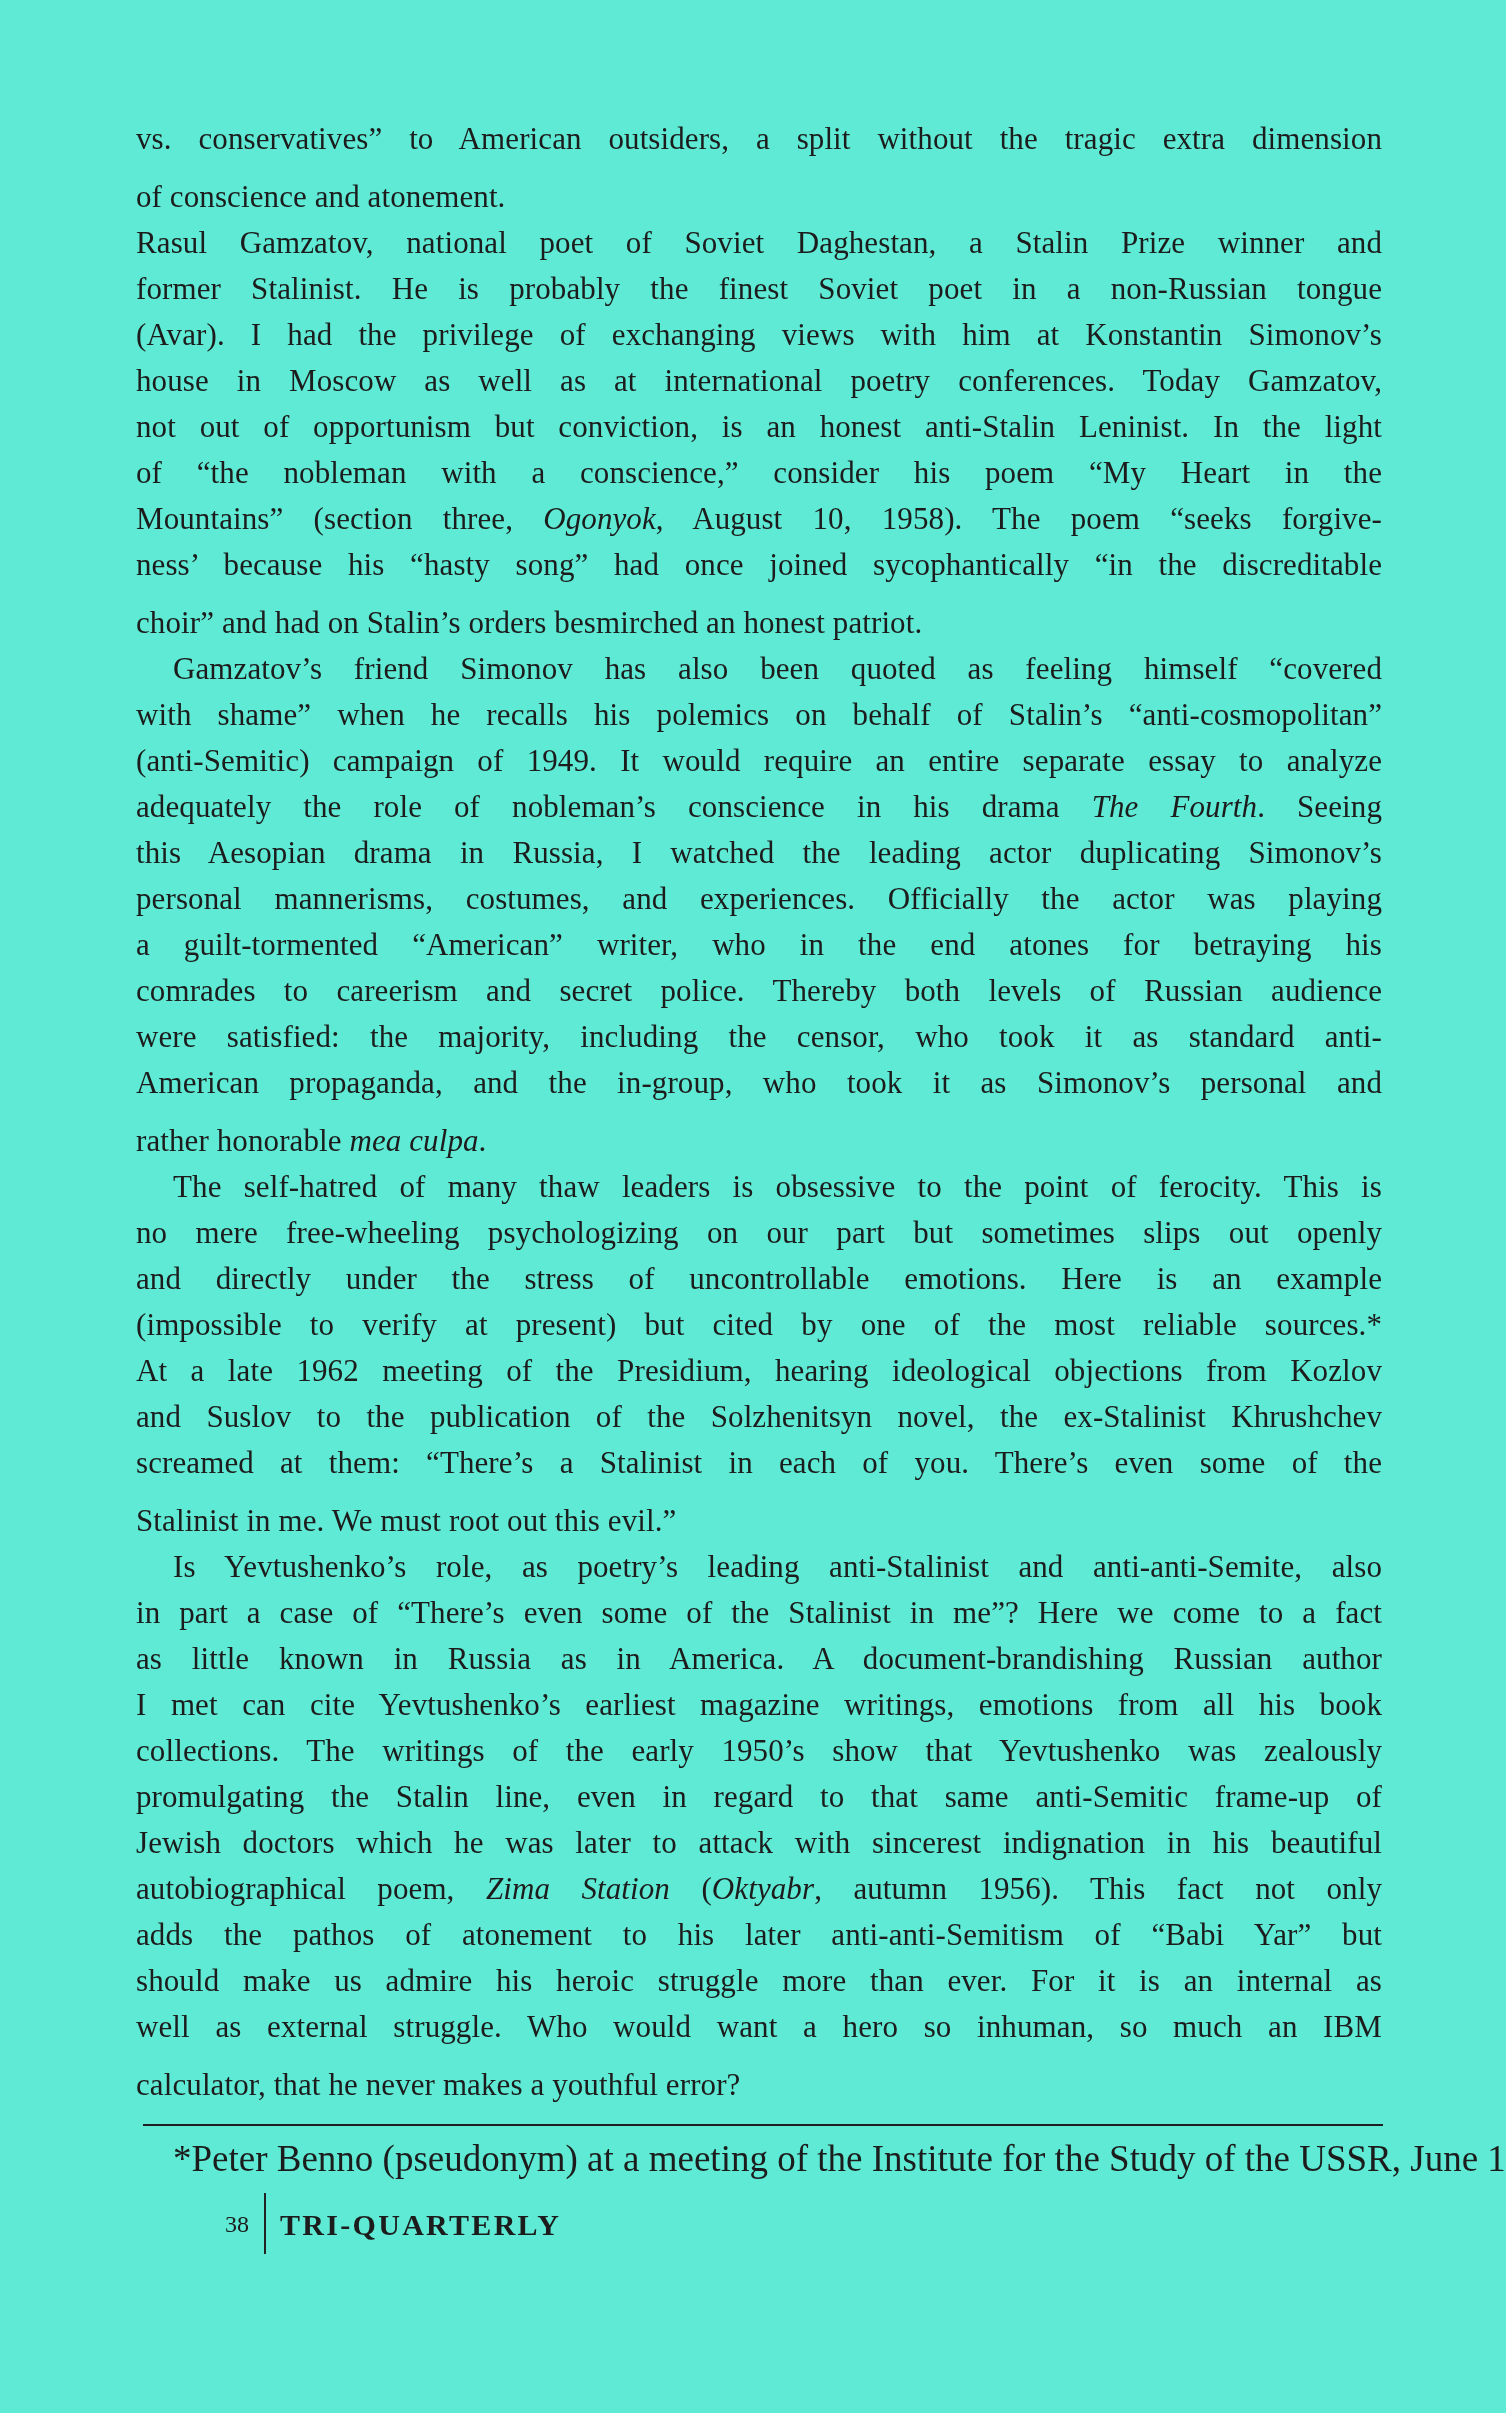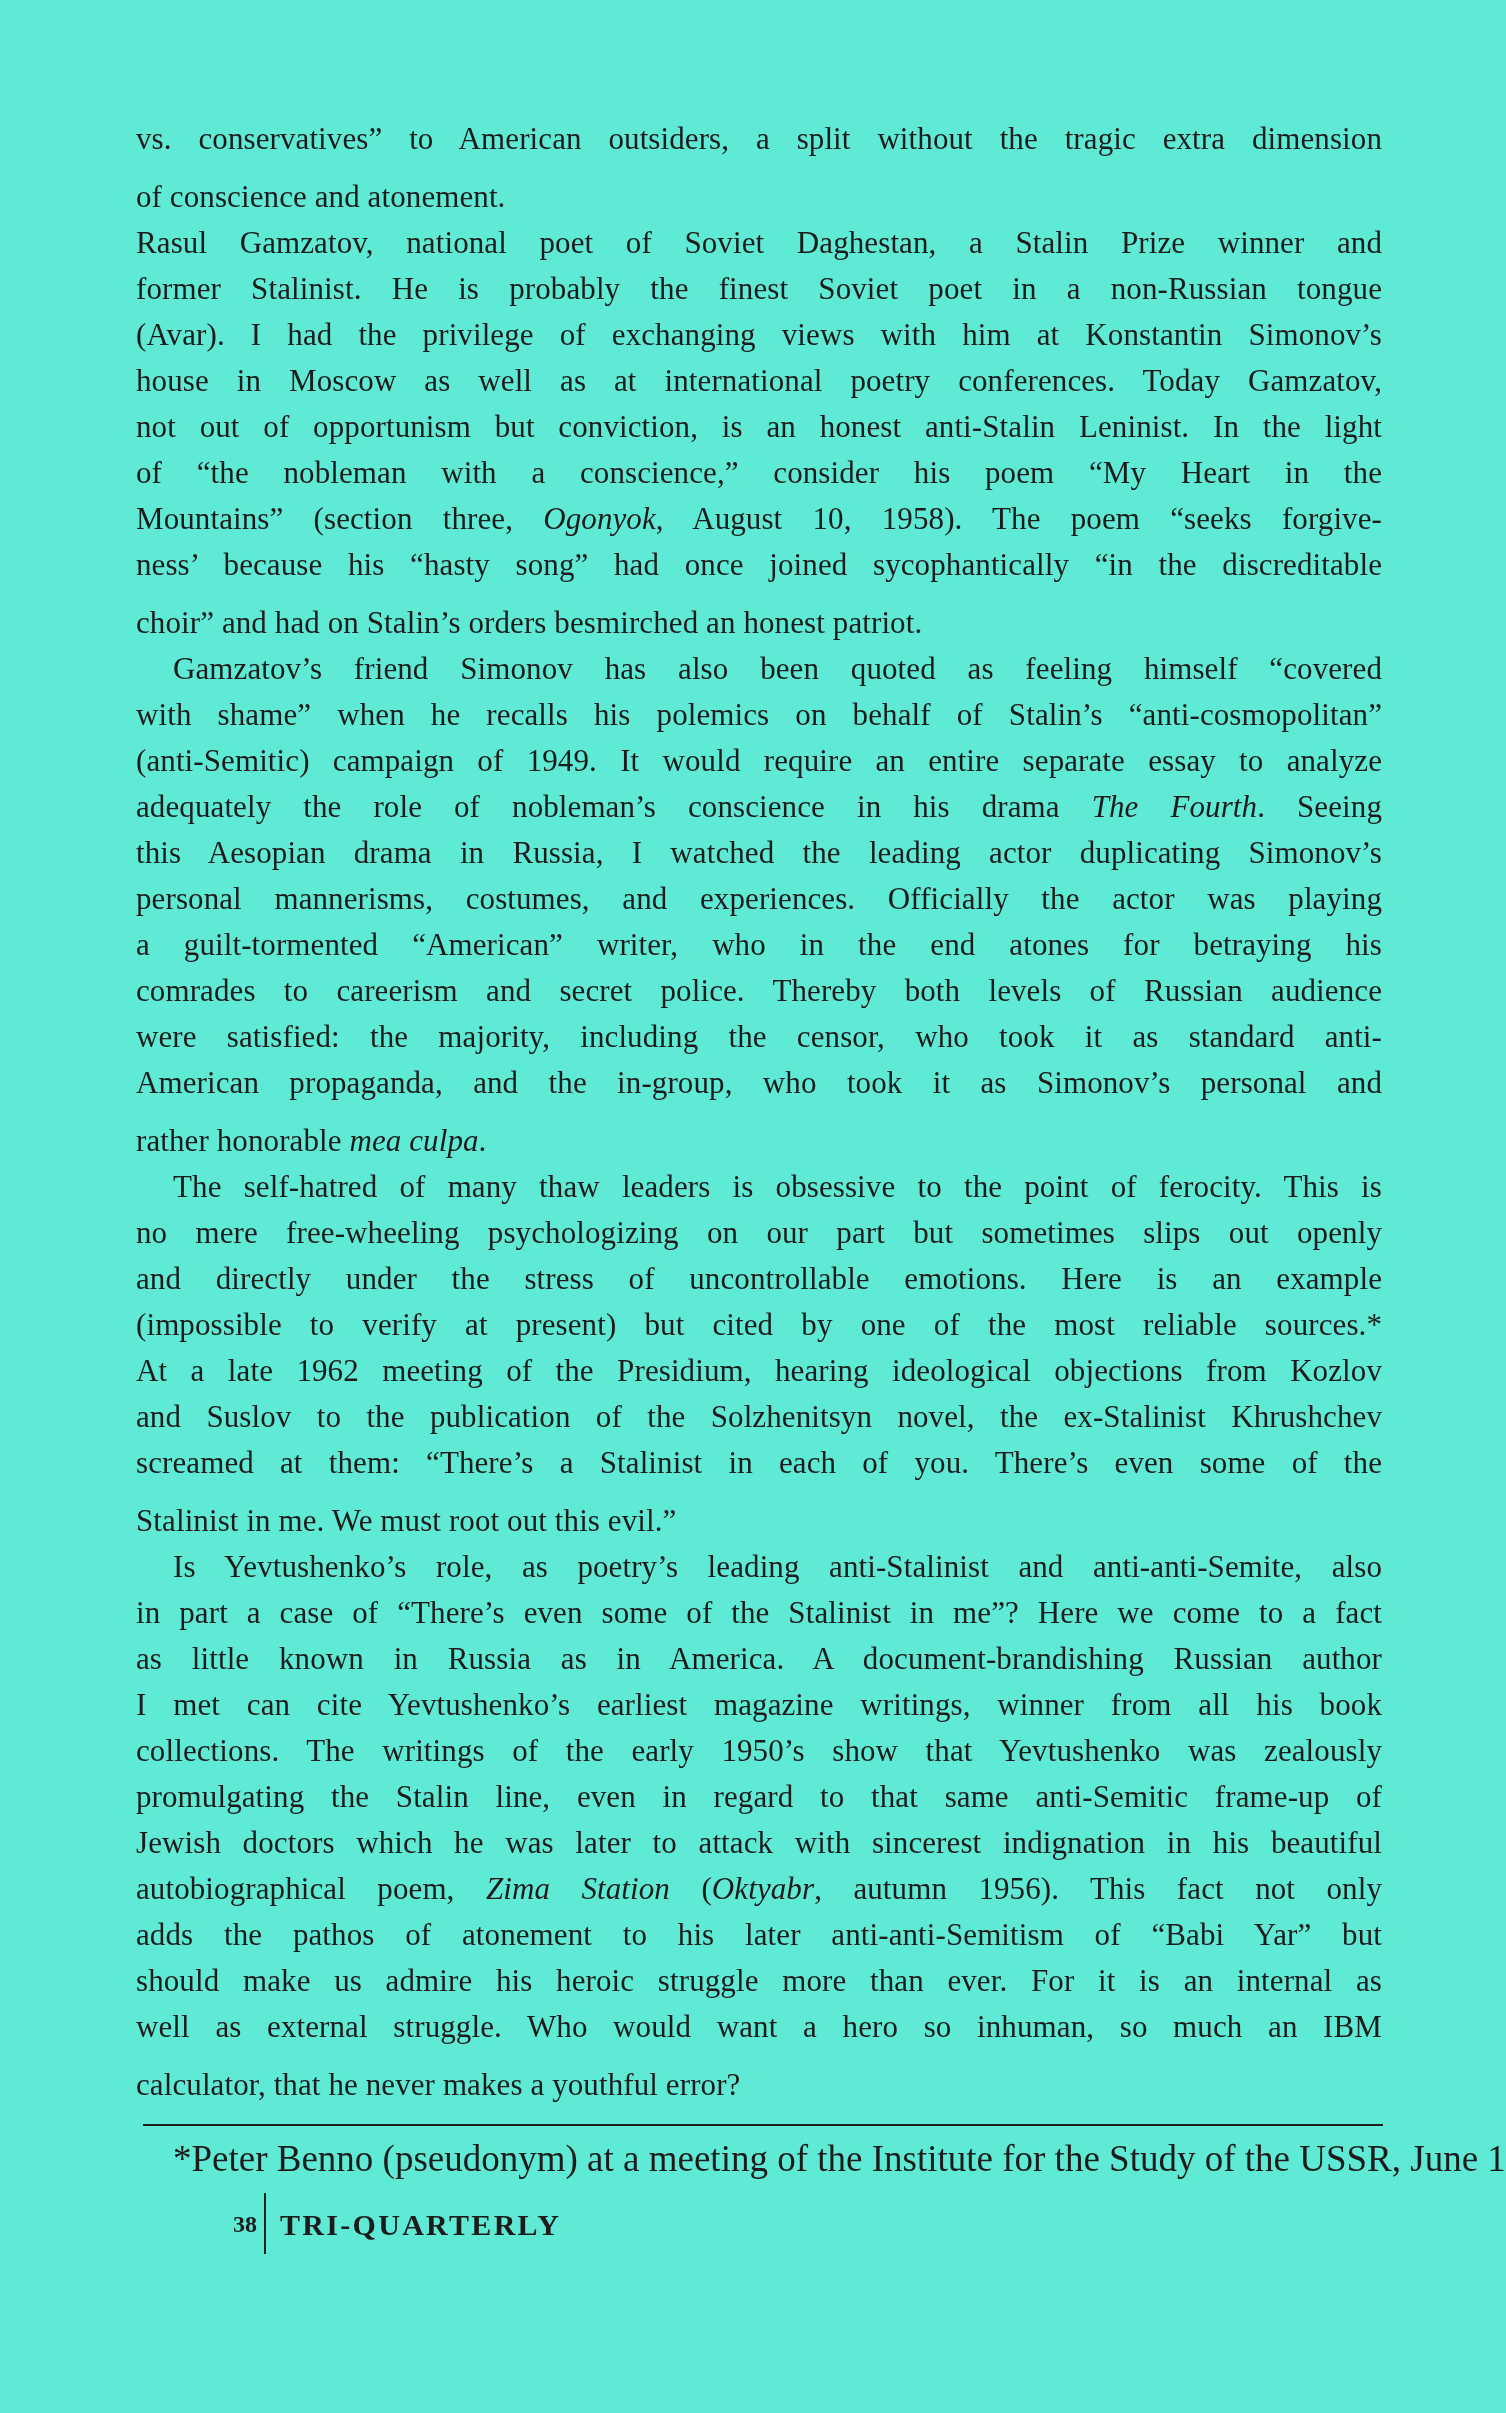--- a/index.html
+++ b/index.html
@@ -68,23 +68,22 @@
     left: 225px;
     top: 2193px;
     height: 62px;
   }
   .folio-number {
     position: absolute;
     left: 0;
     top: 15.6px;
     font-size: 24px;
     line-height: 31px;
-    font-weight: bold;
+    font-weight: normal;
     white-space: nowrap;
-    margin-left: 8px;
   }
   .folio-bar {
     position: absolute;
     left: 39px;
     top: 0;
     width: 1.6px;
     height: 61px;
     background: #222;
   }
   .folio-title {
@@ -138,21 +137,21 @@
         <span class="line"><span>(impossible to verify at present) but cited by one of the most reliable sources.*</span></span>
         <span class="line"><span>At a late 1962 meeting of the Presidium, hearing ideological objections from Kozlov</span></span>
         <span class="line"><span>and Suslov to the publication of the Solzhenitsyn novel, the ex-Stalinist Khrushchev</span></span>
         <span class="line"><span>screamed at them: “There’s a Stalinist in each of you. There’s even some of the</span></span>
         <span class="line last"><span>Stalinist in me. We must root out this evil.”</span></span>
       </div>
       <div class="paragraph">
         <span class="line indent"><span>Is Yevtushenko’s role, as poetry’s leading anti-Stalinist and anti-anti-Semite, also</span></span>
         <span class="line"><span>in part a case of “There’s even some of the Stalinist in me”? Here we come to a fact</span></span>
         <span class="line"><span>as little known in Russia as in America. A document-brandishing Russian author</span></span>
-        <span class="line"><span>I met can cite Yevtushenko’s earliest magazine writings, winner from all his book</span></span>
+        <span class="line"><span>I met can cite Yevtushenko’s earliest magazine writings, emotions from all his book</span></span>
         <span class="line"><span>collections. The writings of the early 1950’s show that Yevtushenko was zealously</span></span>
         <span class="line"><span>promulgating the Stalin line, even in regard to that same anti-Semitic frame-up of</span></span>
         <span class="line"><span>Jewish doctors which he was later to attack with sincerest indignation in his beautiful</span></span>
         <span class="line"><span>autobiographical poem, </span><i>Zima Station</i><span> (</span><i>Oktyabr</i><span>, autumn 1956). This fact not only</span></span>
         <span class="line"><span>adds the pathos of atonement to his later anti-anti-Semitism of “Babi Yar” but</span></span>
         <span class="line"><span>should make us admire his heroic struggle more than ever. For it is an internal as</span></span>
         <span class="line"><span>well as external struggle. Who would want a hero so inhuman, so much an IBM</span></span>
         <span class="line last"><span>calculator, that he never makes a youthful error?</span></span>
       </div>
     </div>

